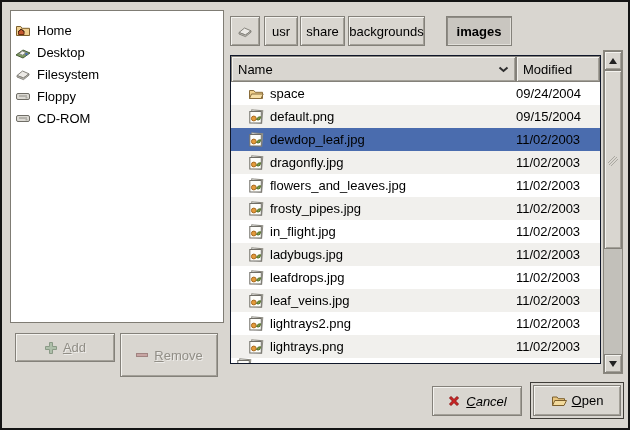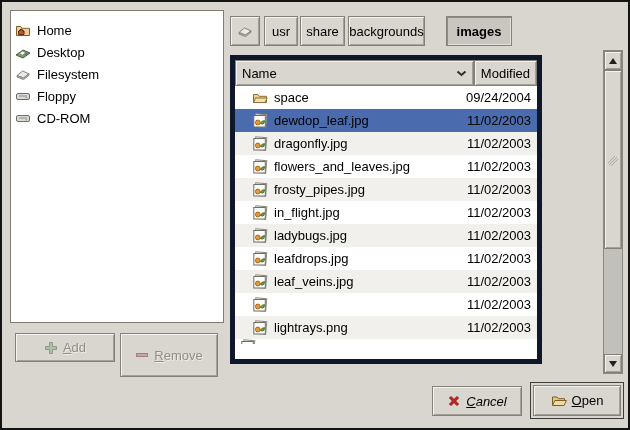--- a/index.html
+++ b/index.html
@@ -26,22 +26,22 @@
   
   .sidebar{
     position:absolute;left:8px;top:8px;width:214px;height:313px;box-sizing:border-box;
     background:#fff;border:1px solid #7f7c74;padding-top:8px;
   }
   .side-item{display:flex;align-items:center;gap:6px;height:22px;padding-left:4px;cursor:pointer;}
   .side-item svg{flex:0 0 16px;}
   
   
   .listpanel{
-    position:absolute;left:228px;top:53px;width:312px;height:309px;box-sizing:border-box;
-    background:#fff;border:5px solid #0f172a;overflow:hidden;
+    position:absolute;left:228px;top:53px;width:371px;height:309px;box-sizing:border-box;
+    background:#fff;border:1px solid #0f172a;overflow:hidden;
   }
   .lheader{display:flex;height:26px;}
   .hcell{
     box-sizing:border-box;display:flex;align-items:center;
     background:#d9d6d0;border:1px solid #84817a;
     box-shadow:inset 1px 1px 0 #f4f3ef, inset -1px -1px 0 #a3a098;
     padding:0 6px;cursor:pointer;
   }
   .hcell.name{width:285px;justify-content:space-between;}
   .hcell.mod{flex:1;}
@@ -176,20 +176,33 @@
             <svg class="folder-ic" width="16" height="16" viewBox="0 0 16 16">
               <path d="M1.5 12.5v-8h4.3l1.5 1.8h7.2v6.2z" fill="#f0d08c" stroke="#8a6d3b"></path>
               <path d="M1.5 12.5l2-4.5h11.7l-2.2 4.5z" fill="#f7e0a8" stroke="#8a6d3b"></path>
             </svg>
 
             <span class="fname">space</span>
           </span>
           <span class="cell date">09/24/2004</span>
         </div>
 
+        <div class="row image alt">
+          <span class="cell name">
+
+            <svg class="image-ic" width="16" height="16" viewBox="0 0 16 16">
+              <rect x="3.2" y="1.2" width="11" height="12.5" fill="#efefec" stroke="#8b8980" transform="rotate(5 8 8)"></rect>
+              <rect x="1.8" y="2.5" width="11.5" height="11.5" fill="#fdfdfa" stroke="#6f6d66"></rect>
+              <circle cx="5.8" cy="9.5" r="2.4" fill="#e49a3a" stroke="#a86a1e"></circle>
+              <path d="M8.5 10.5q1-3 4-2.8l-.6 2.6q-1.8 1.4-3.4.2z" fill="#7da044" stroke="#4f6b25"></path>
+            </svg>
+            <span class="fname">default.png</span>
+          </span>
+          <span class="cell date">09/15/2004</span>
+        </div>
 
         <div class="row image selected">
           <span class="cell name">
 
             <svg class="image-ic" width="16" height="16" viewBox="0 0 16 16">
               <rect x="3.2" y="1.2" width="11" height="12.5" fill="#efefec" stroke="#8b8980" transform="rotate(5 8 8)"></rect>
               <rect x="1.8" y="2.5" width="11.5" height="11.5" fill="#fdfdfa" stroke="#6f6d66"></rect>
               <circle cx="5.8" cy="9.5" r="2.4" fill="#e49a3a" stroke="#a86a1e"></circle>
               <path d="M8.5 10.5q1-3 4-2.8l-.6 2.6q-1.8 1.4-3.4.2z" fill="#7da044" stroke="#4f6b25"></path>
             </svg>
@@ -298,20 +311,21 @@
 
         <div class="row image">
           <span class="cell name">
 
             <svg class="image-ic" width="16" height="16" viewBox="0 0 16 16">
               <rect x="3.2" y="1.2" width="11" height="12.5" fill="#efefec" stroke="#8b8980" transform="rotate(5 8 8)"></rect>
               <rect x="1.8" y="2.5" width="11.5" height="11.5" fill="#fdfdfa" stroke="#6f6d66"></rect>
               <circle cx="5.8" cy="9.5" r="2.4" fill="#e49a3a" stroke="#a86a1e"></circle>
               <path d="M8.5 10.5q1-3 4-2.8l-.6 2.6q-1.8 1.4-3.4.2z" fill="#7da044" stroke="#4f6b25"></path>
             </svg>
+            <span class="fname">lightrays2.png</span>
           </span>
           <span class="cell date">11/02/2003</span>
         </div>
 
         <div class="row image alt">
           <span class="cell name">
 
             <svg class="image-ic" width="16" height="16" viewBox="0 0 16 16">
               <rect x="3.2" y="1.2" width="11" height="12.5" fill="#efefec" stroke="#8b8980" transform="rotate(5 8 8)"></rect>
               <rect x="1.8" y="2.5" width="11.5" height="11.5" fill="#fdfdfa" stroke="#6f6d66"></rect>

